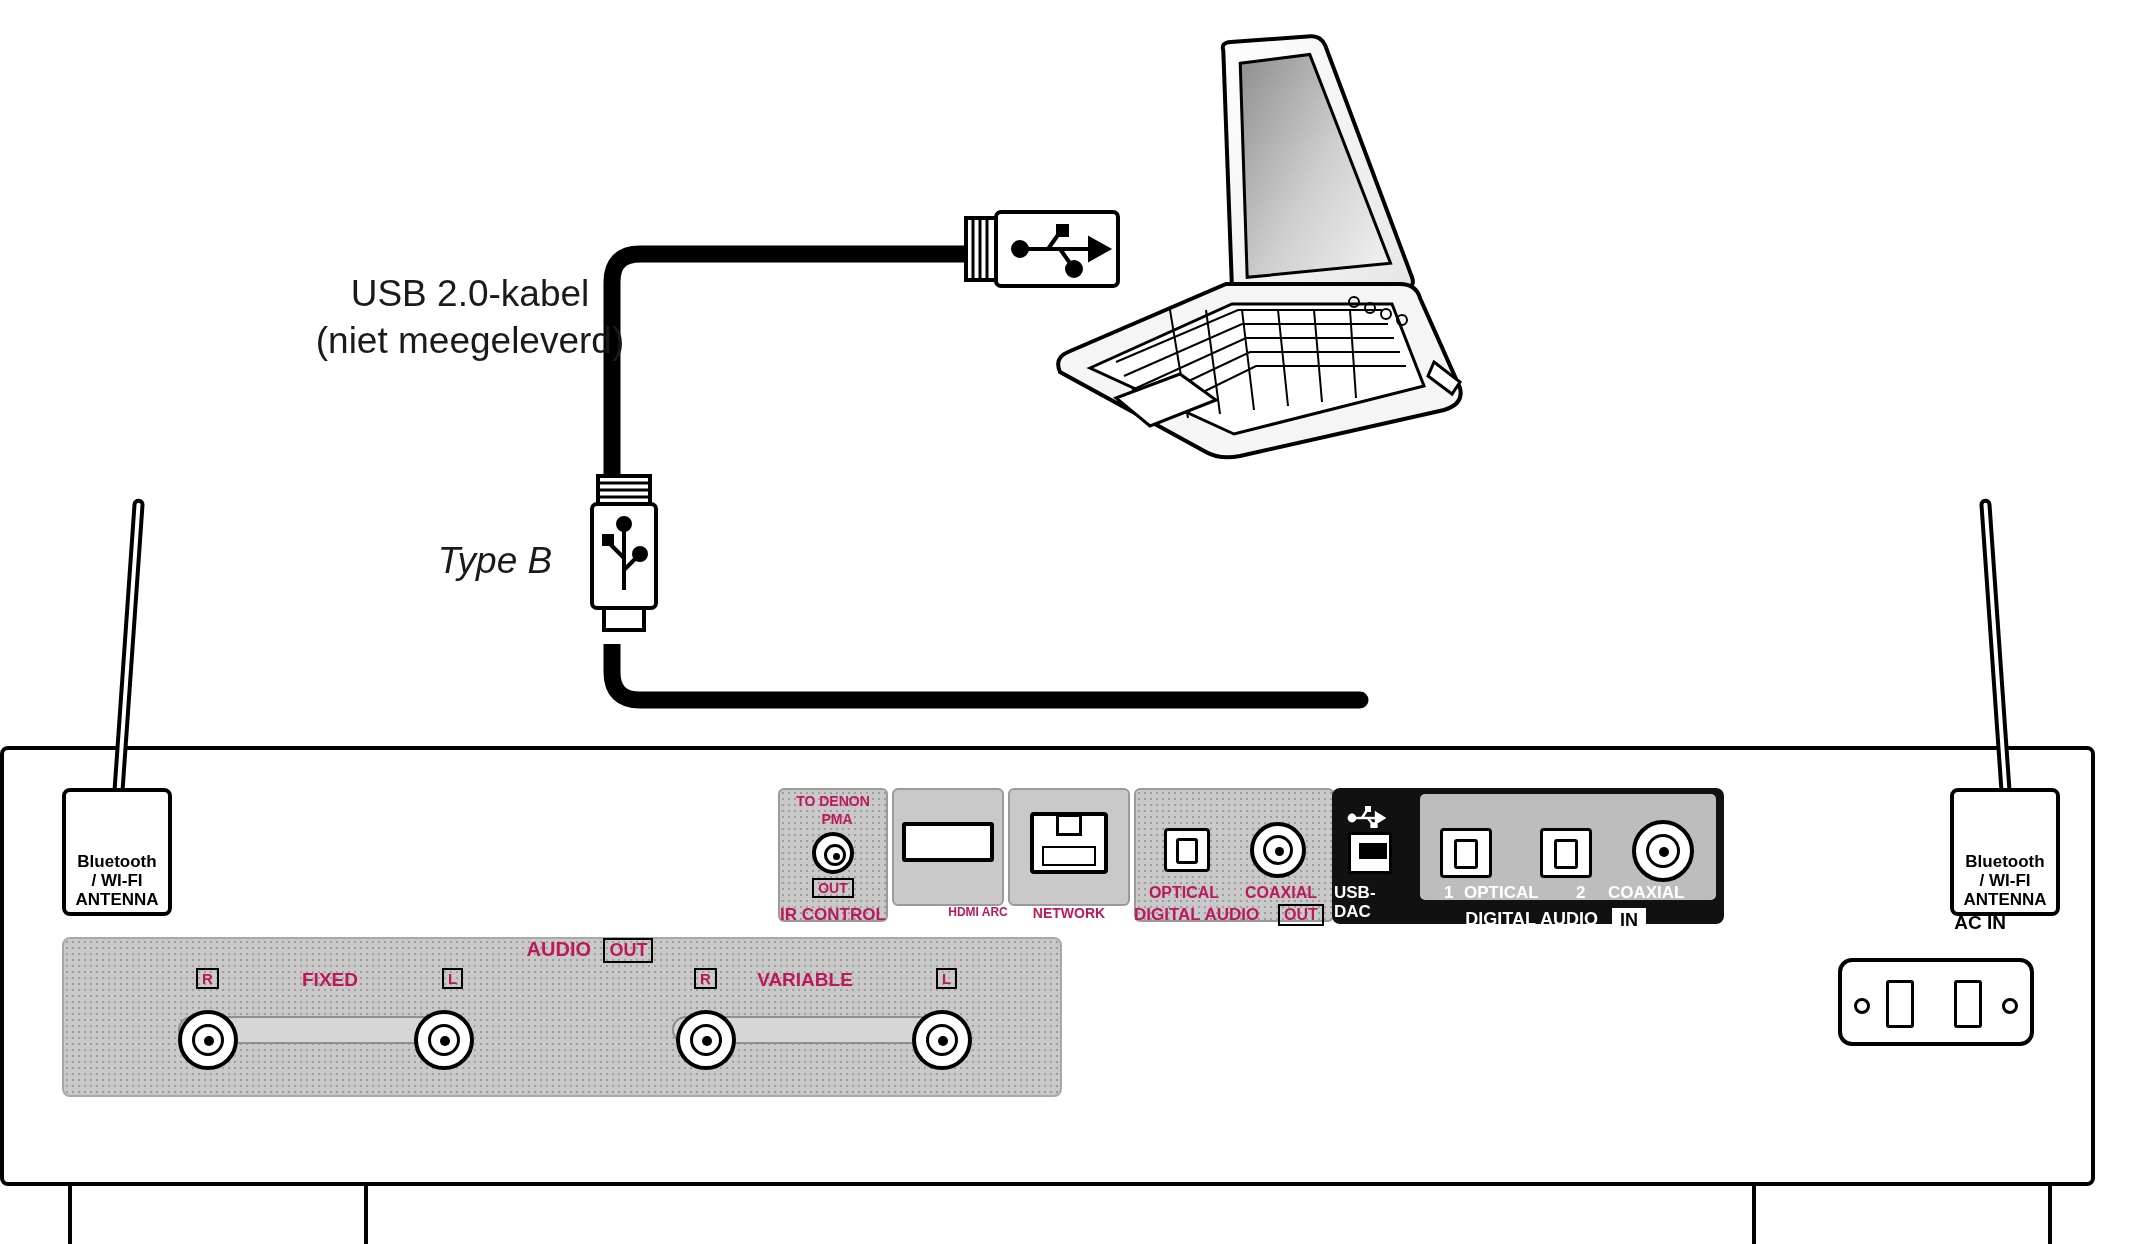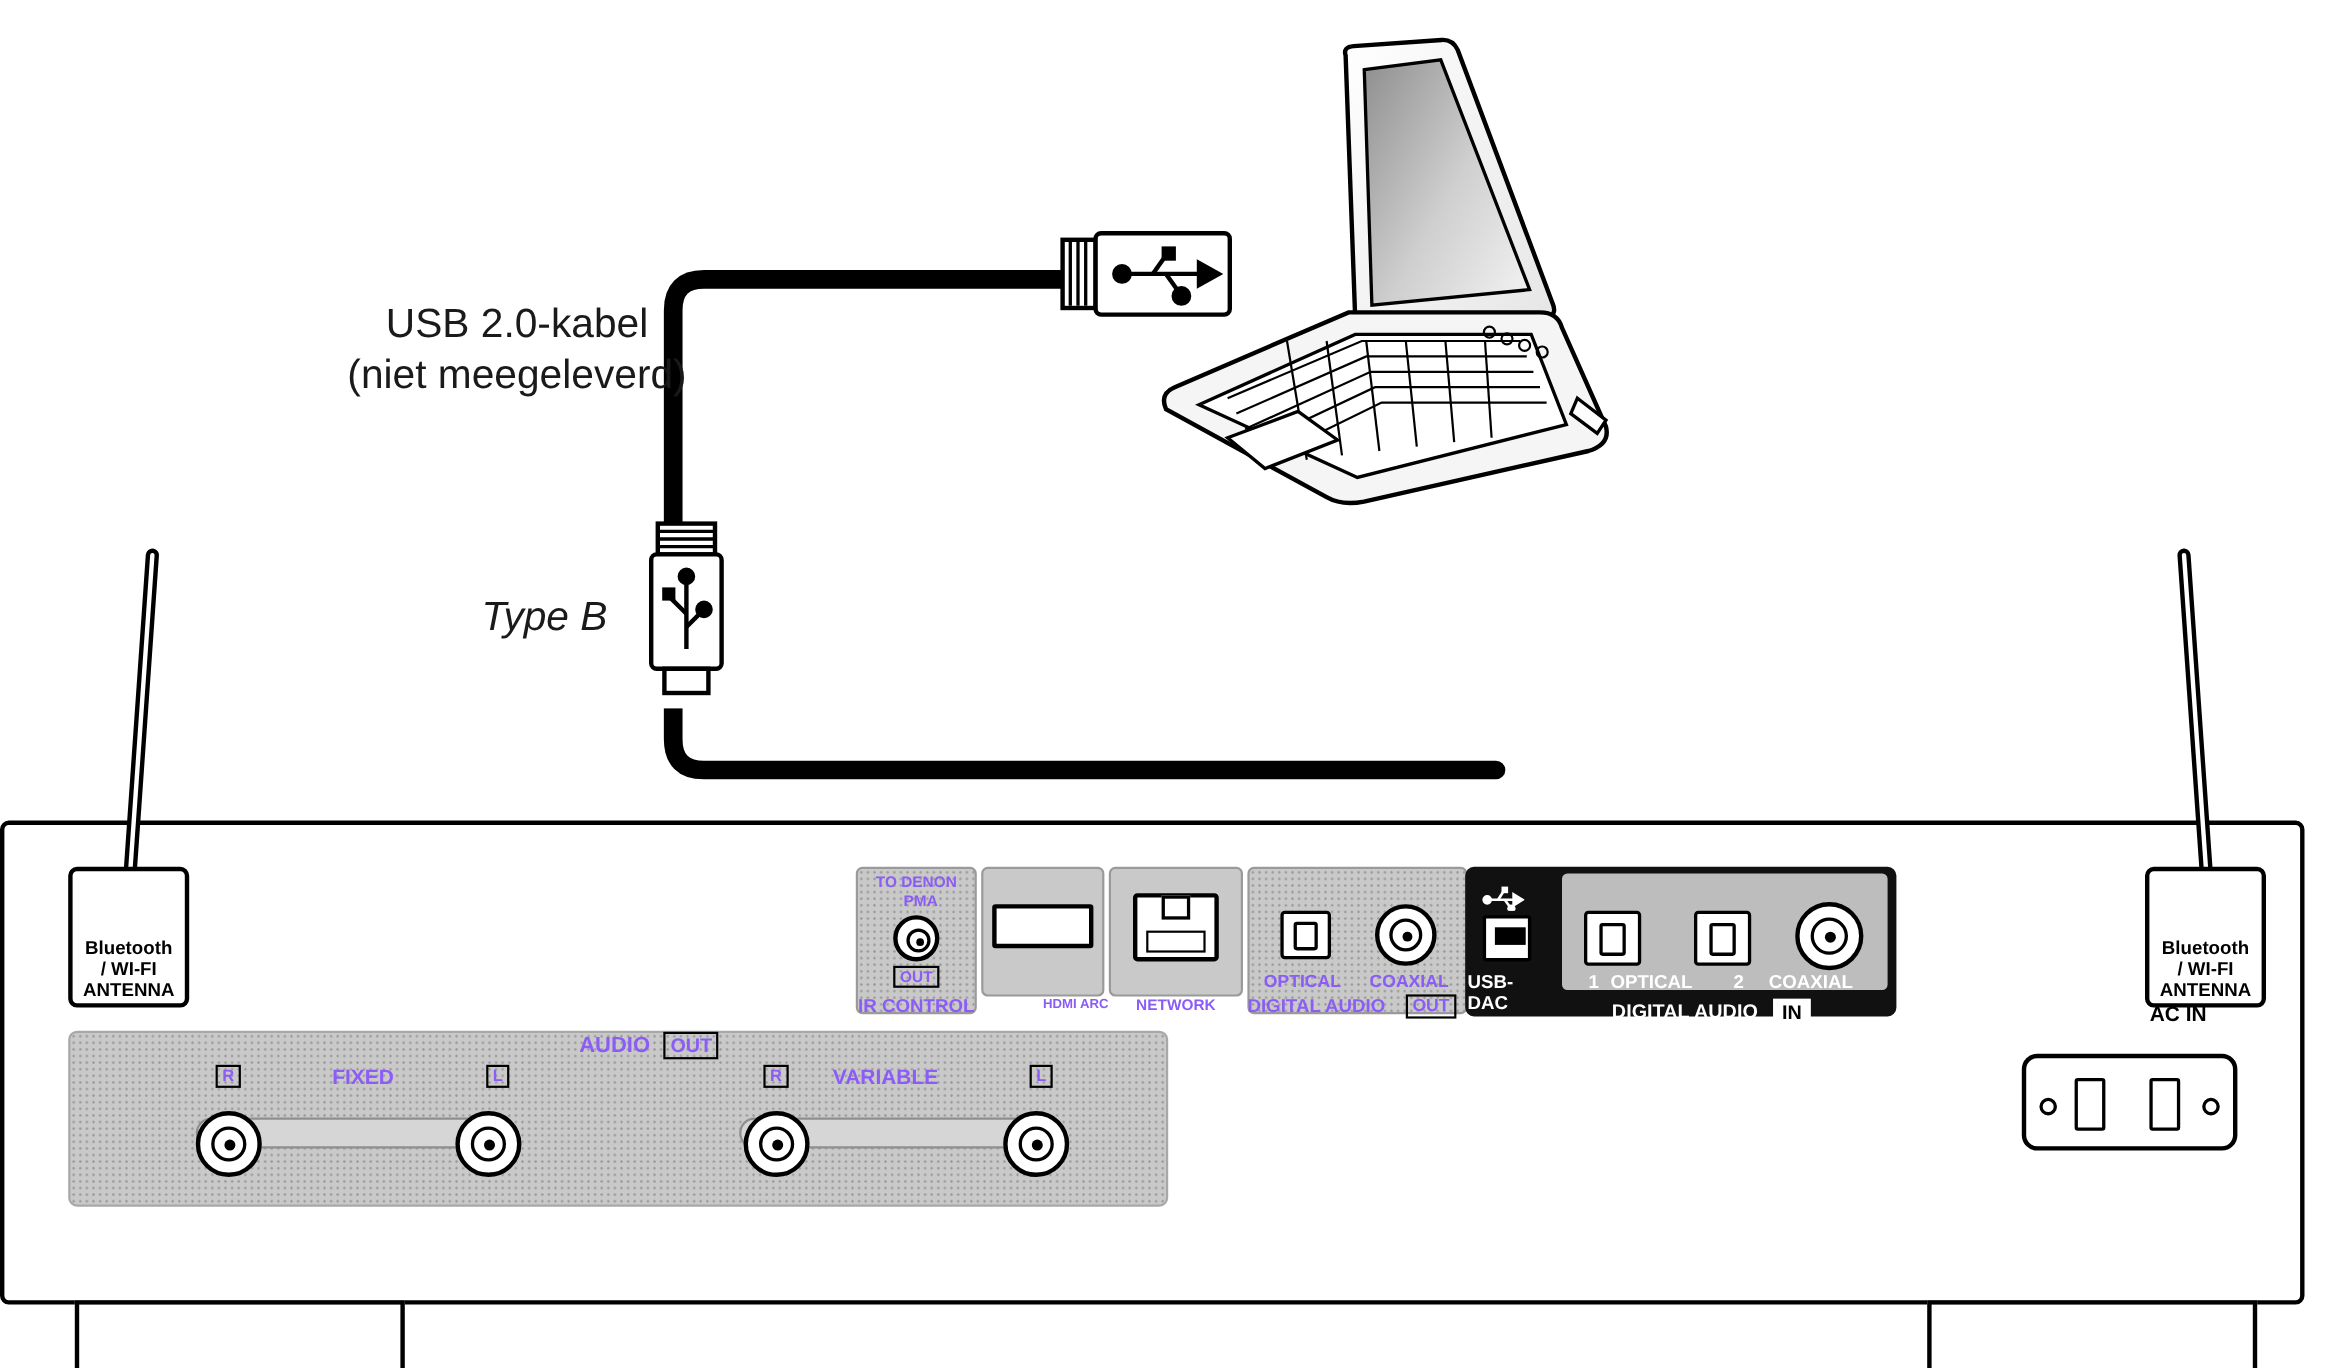--- a/index.html
+++ b/index.html
@@ -103,21 +103,21 @@
     box-sizing: border-box;
   }
   .panel-grey-inner {
     background: #bdbdbd;
     border-radius: 5px;
     box-sizing: border-box;
   }
   .jack-label {
     font-size: 16px;
     font-weight: bold;
-    color: #8b5cf6;
+    color: #be185d;
     text-align: center;
     line-height: 1.1;
   }
   .jack-label-white {
     font-size: 17px;
     font-weight: bold;
     color: #ffffff;
     line-height: 1.1;
   }
   .boxed {

